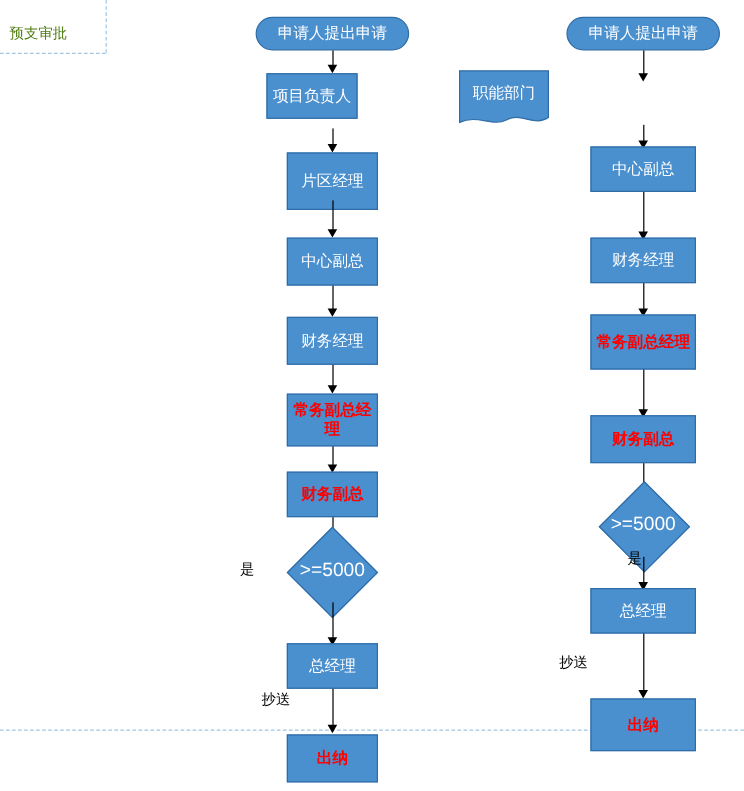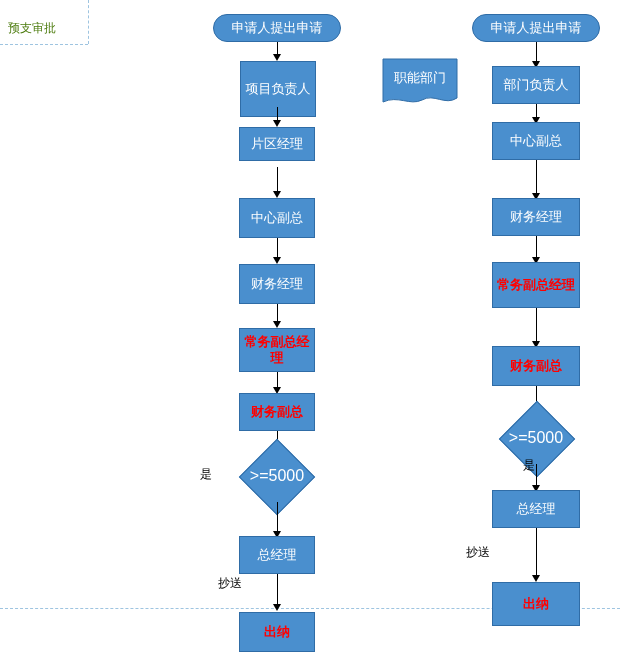--- a/index.html
+++ b/index.html
@@ -121,25 +121,25 @@
   <div class="hline" style="left:0px; top:44px; width:88px;"></div>
   <div class="vline" style="left:88px; top:0px; height:44px;"></div>
   <div class="hline" style="left:0px; top:608px; width:620px;"></div>
 
 
   <div class="node rounded" style="left:213px; top:14px; width:128px; height:28px;">申请人提出申请</div>
 
   <div class="arrow-line" style="left:277px; top:42px; height:13px;"></div>
   <div class="arrow-head" style="left:273px; top:54px;"></div>
 
-  <div class="node" style="left:240px; top:61px; width:76px; height:56px;">项目负责人</div>
+  <div class="node" style="left:222px; top:61px; width:76px; height:38px;">项目负责人</div>
   <div class="arrow-line" style="left:277px; top:107px; height:14px;"></div>
   <div class="arrow-head" style="left:273px; top:120px;"></div>
 
-  <div class="node" style="left:239px; top:127px; width:76px; height:34px;">片区经理</div>
+  <div class="node" style="left:239px; top:127px; width:76px; height:48px;">片区经理</div>
   <div class="arrow-line" style="left:277px; top:167px; height:25px;"></div>
   <div class="arrow-head" style="left:273px; top:191px;"></div>
 
   <div class="node" style="left:239px; top:198px; width:76px; height:40px;">中心副总</div>
   <div class="arrow-line" style="left:277px; top:238px; height:20px;"></div>
   <div class="arrow-head" style="left:273px; top:257px;"></div>
 
   <div class="node" style="left:239px; top:264px; width:76px; height:40px;">财务经理</div>
   <div class="arrow-line" style="left:277px; top:304px; height:18px;"></div>
   <div class="arrow-head" style="left:273px; top:321px;"></div>
@@ -171,21 +171,20 @@
       <path d="M1,1 L75,1 L75,40 C63,48 52,35 40,42 C28,48 16,37 1,44 Z" fill="#4a8fce" stroke="#2f6ca6" stroke-width="1"></path>
     </svg>
     <div class="doctext">职能部门</div>
   </div>
 
   <div class="node rounded" style="left:472px; top:14px; width:128px; height:28px;">申请人提出申请</div>
 
   <div class="arrow-line" style="left:536px; top:42px; height:20px;"></div>
   <div class="arrow-head" style="left:532px; top:61px;"></div>
 
-  <div class="node" style="left:492px; top:66px; width:88px; height:38px;">部门负责人</div>
   <div class="arrow-line" style="left:536px; top:104px; height:14px;"></div>
   <div class="arrow-head" style="left:532px; top:117px;"></div>
 
   <div class="node" style="left:492px; top:122px; width:88px; height:38px;">中心副总</div>
   <div class="arrow-line" style="left:536px; top:160px; height:34px;"></div>
   <div class="arrow-head" style="left:532px; top:193px;"></div>
 
   <div class="node" style="left:492px; top:198px; width:88px; height:38px;">财务经理</div>
   <div class="arrow-line" style="left:536px; top:236px; height:22px;"></div>
   <div class="arrow-head" style="left:532px; top:257px;"></div>

